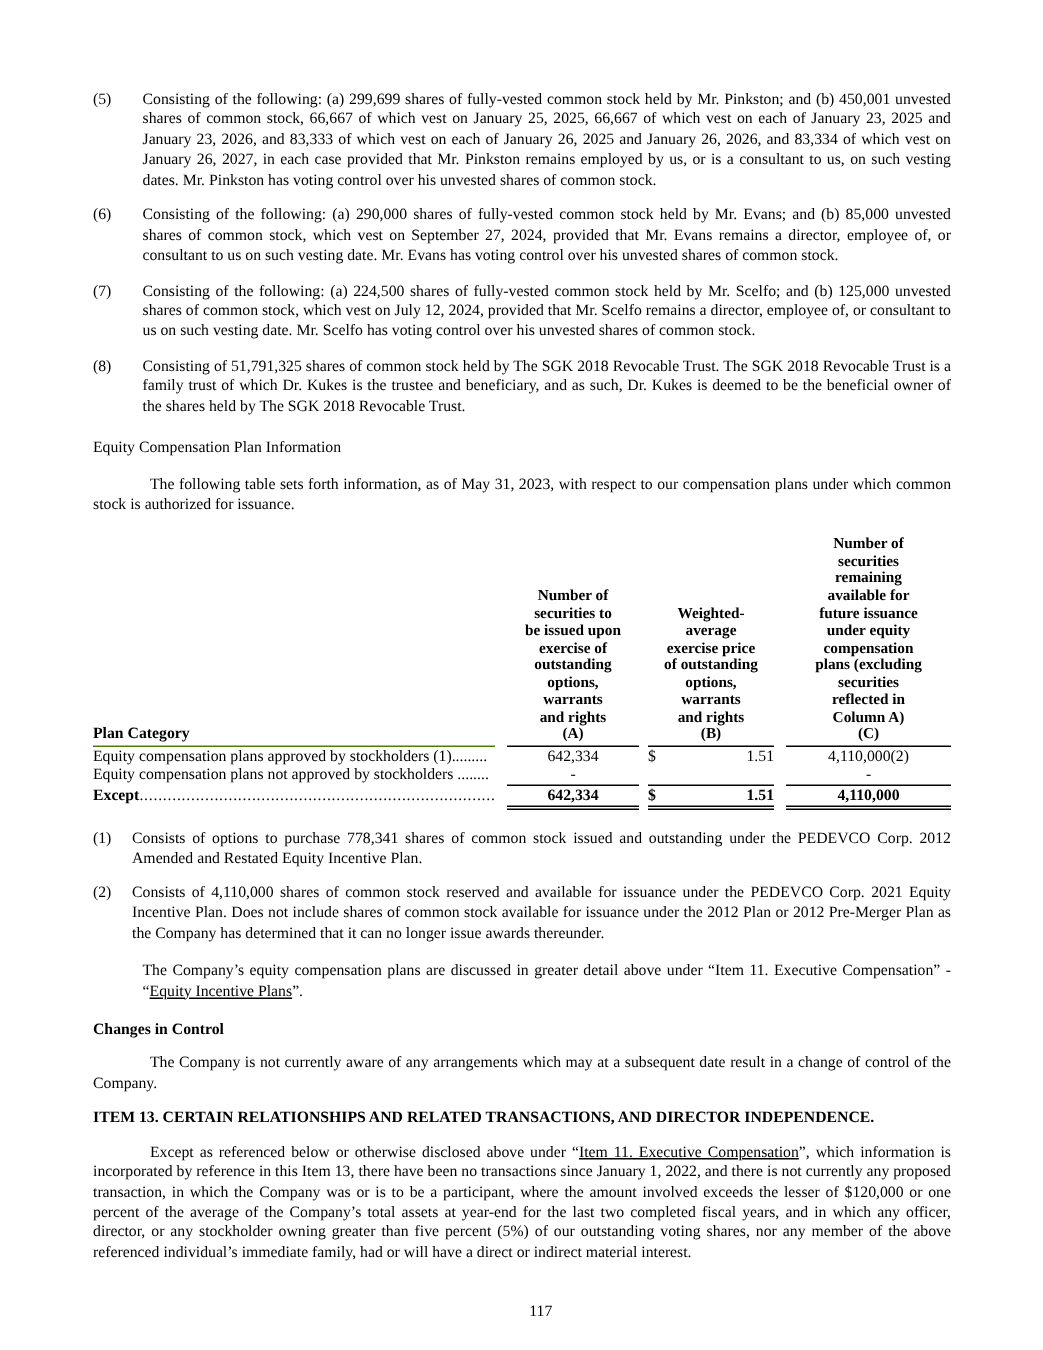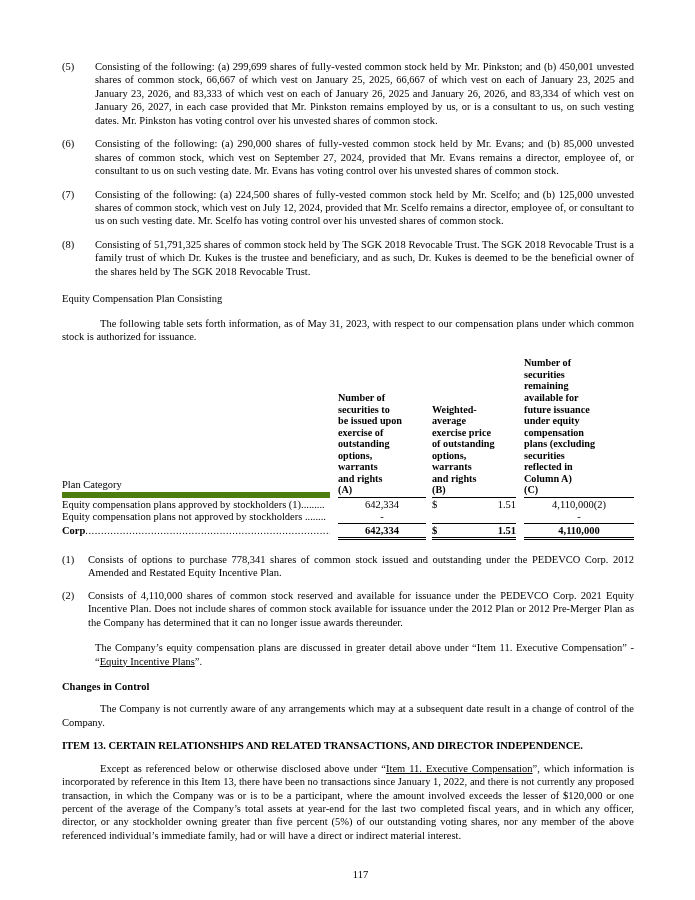--- a/index.html
+++ b/index.html
@@ -29,23 +29,23 @@
   .para-gap { margin-bottom:10px; }
   .block-indent { margin:12px 0 12px 33px; text-align:justify; }
   .bold-heading { font-weight:bold; margin:0 0 9px 0; }
   .item-heading { font-weight:bold; margin:2px 0 9px 0; }
   .uline { text-decoration:underline; }
 
   
   .ec-table { margin:14px 0 13px 0; }
   .thead { display:flex; align-items:flex-end; }
   .cell-label { width:268px; }
-  .thead .cell-label { border-bottom:6px solid #4d7c0f; font-weight:normal; }
+  .thead .cell-label { border-bottom:1px solid #4d7c0f; font-weight:bold; }
   .hcol {
-    text-align:left; font-weight:bold; white-space:pre-line;
+    text-align:center; font-weight:bold; white-space:pre-line;
     border-bottom:1px solid #000;
     font-size:10.2px; line-height:1.13;
     padding-bottom:1px;
   }
   .cell-a { width:88px; margin-left:8px; }
   .cell-b { width:84px; margin-left:6px; }
   .cell-c { width:110px; margin-left:8px; }
   .trow { display:flex; line-height:1.12; padding-top:1px; }
   .trow .cell-label { white-space:nowrap; overflow:hidden; }
   .num-cell { text-align:center; }
@@ -72,21 +72,21 @@
   </div>
   <div class="num-item">
     <span class="num">(7)</span>
     <span class="txt">Consisting of the following: (a) 224,500 shares of fully-vested common stock held by Mr. Scelfo; and (b) 125,000 unvested shares of common stock, which vest on July 12, 2024, provided that Mr. Scelfo remains a director, employee of, or consultant to us on such vesting date. Mr. Scelfo has voting control over his unvested shares of common stock.</span>
   </div>
   <div class="num-item">
     <span class="num">(8)</span>
     <span class="txt">Consisting of 51,791,325 shares of common stock held by The SGK 2018 Revocable Trust. The SGK 2018 Revocable Trust is a family trust of which Dr. Kukes is the trustee and beneficiary, and as such, Dr. Kukes is deemed to be the beneficial owner of the shares held by The SGK 2018 Revocable Trust.</span>
   </div>
 
-  <div class="plain-heading">Equity Compensation Plan Consisting</div>
+  <div class="plain-heading">Equity Compensation Plan Information</div>
 
   <div class="indent-para">The following table sets forth information, as of May 31, 2023, with respect to our compensation plans under which common stock is authorized for issuance.</div>
 
   <div class="ec-table">
     <div class="thead">
       <div class="cell-label">Plan Category</div>
       <div class="hcol cell-a">Number of
 securities to
 be issued upon
 exercise of
@@ -129,21 +129,21 @@
       <div class="cell-label">Equity compensation plans not approved by stockholders ........</div>
       <div class="num-cell cell-a">-</div>
       <div class="num-cell b-cell cell-b">
         <span></span>
         <span></span>
       </div>
       <div class="num-cell cell-c">-</div>
     </div>
     <div class="trow trow-total">
       <div class="cell-label">
-        <span>Corp</span><span class="dots-lead">..........................................................................................................................................................</span>
+        <span>Except</span><span class="dots-lead">..........................................................................................................................................................</span>
       </div>
       <div class="num-cell cell-a">642,334</div>
       <div class="num-cell b-cell cell-b">
         <span>$</span>
         <span>1.51</span>
       </div>
       <div class="num-cell cell-c">4,110,000</div>
     </div>
   </div>
 

